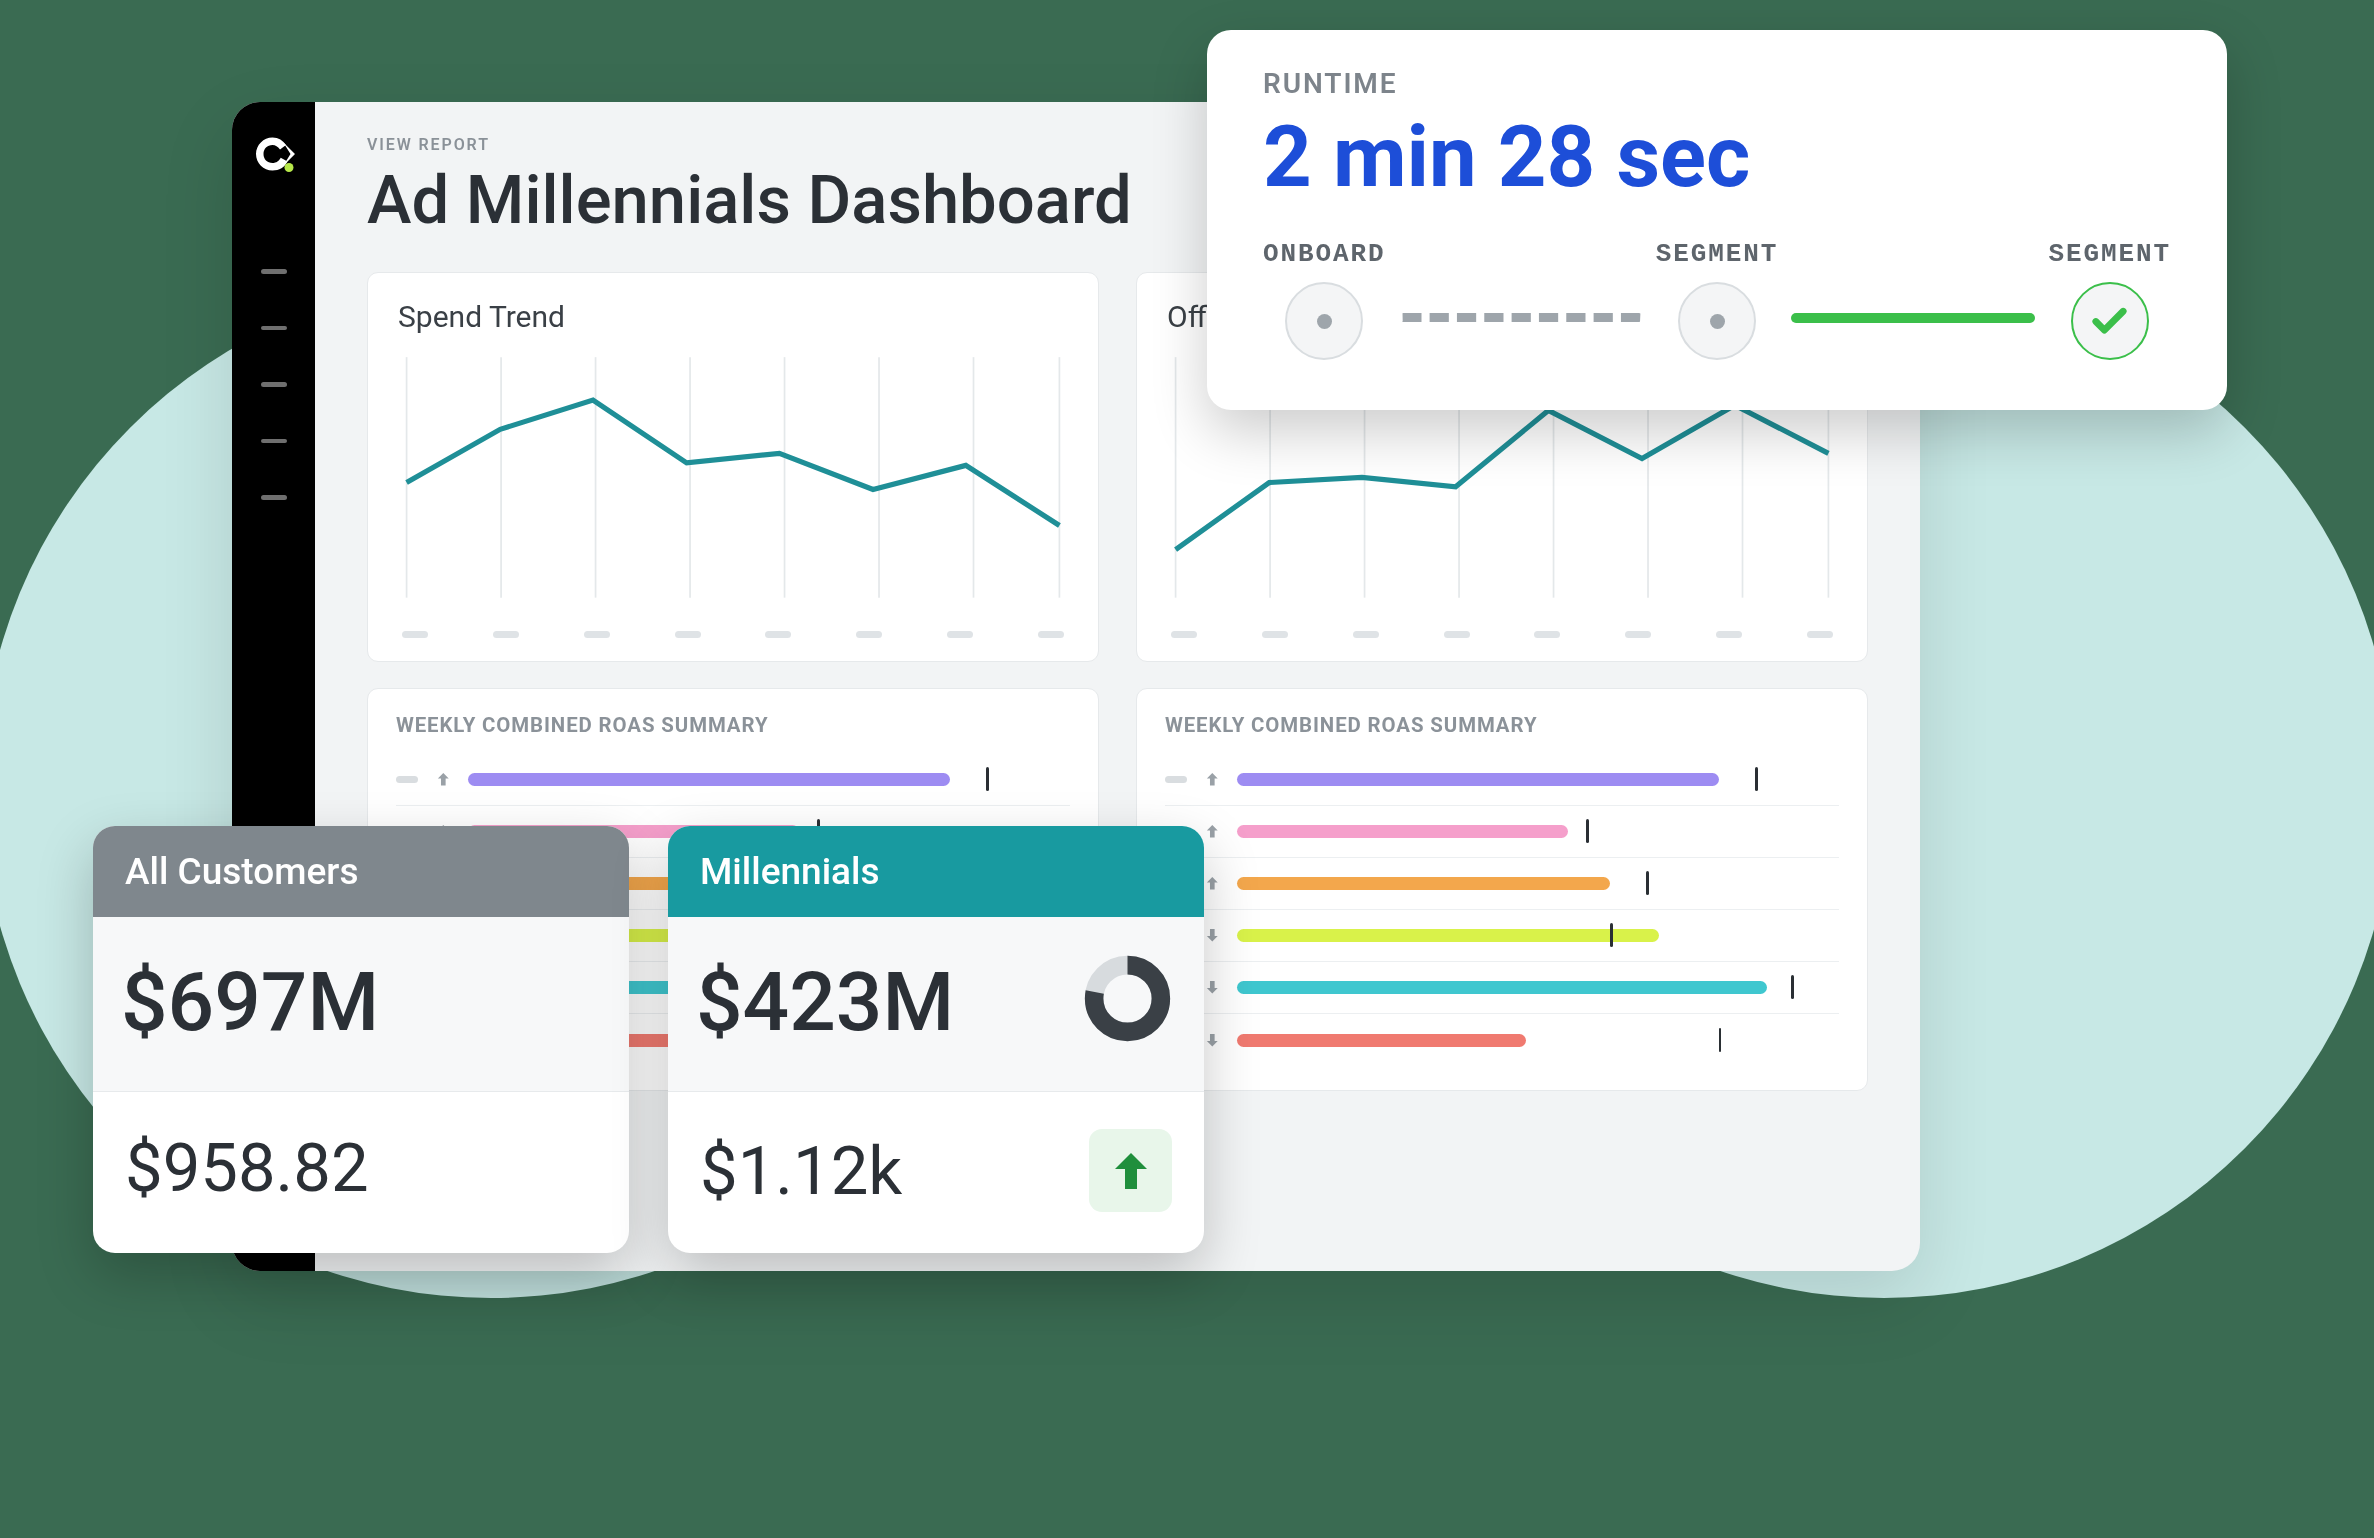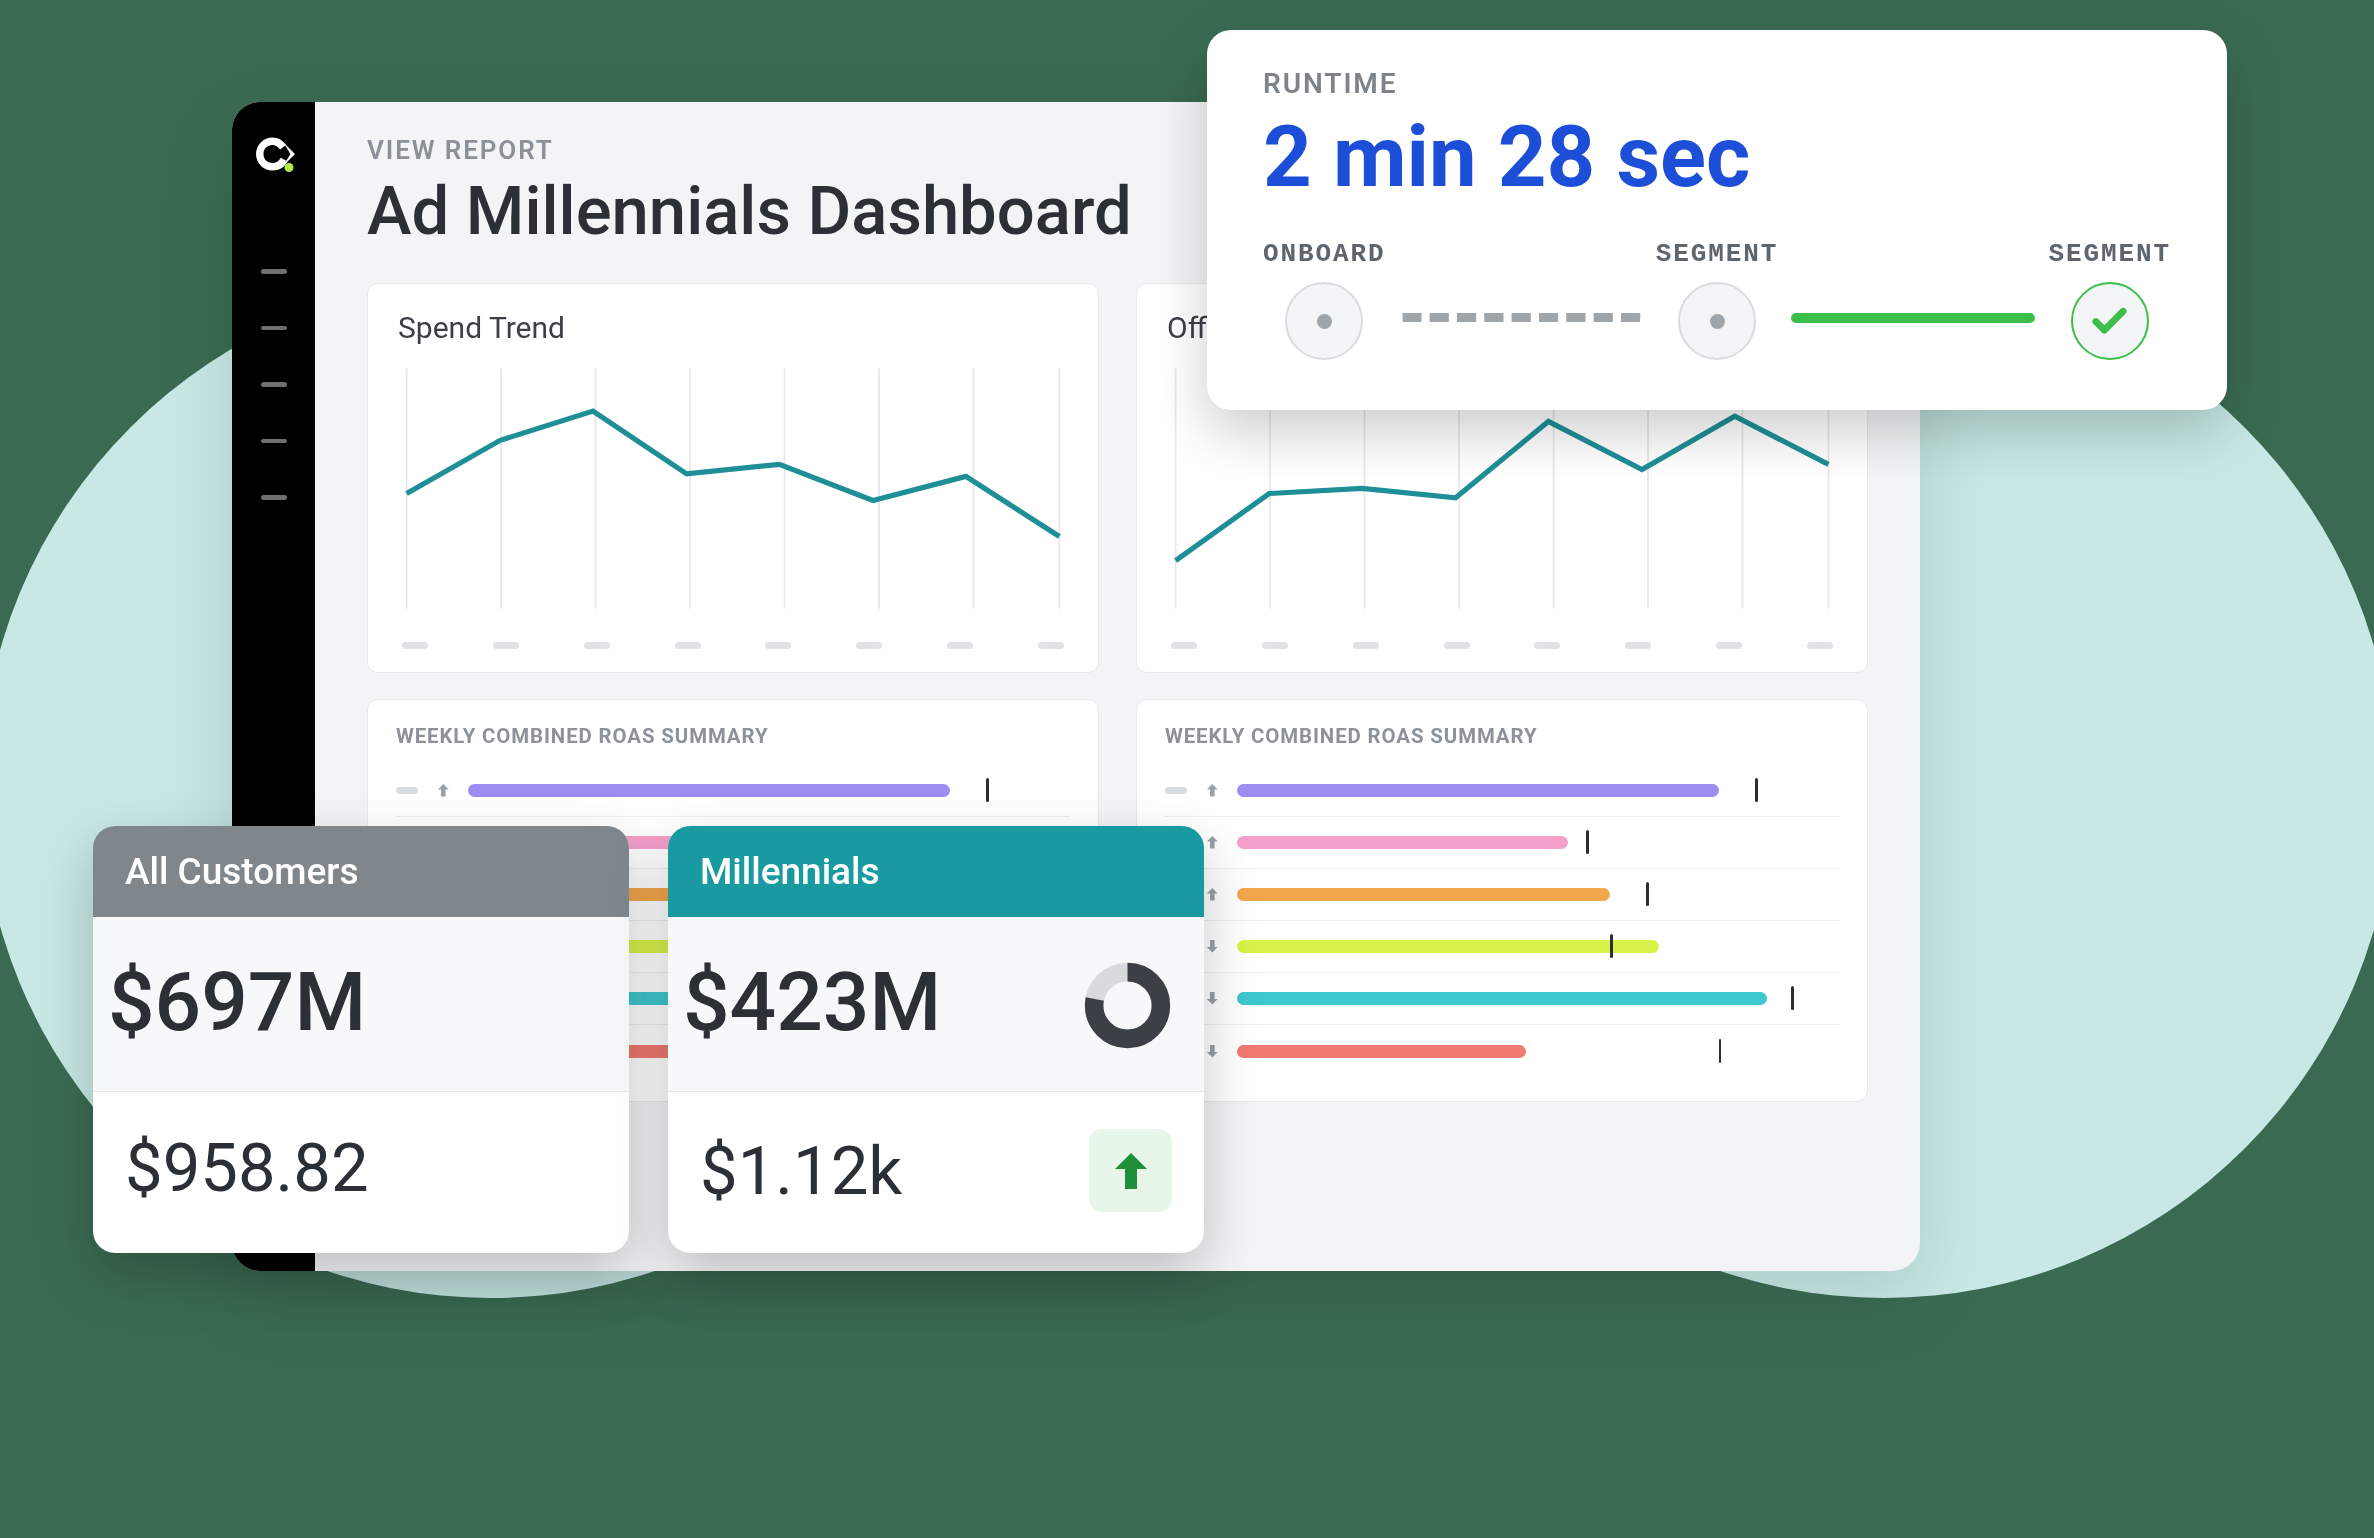--- a/index.html
+++ b/index.html
@@ -21,21 +21,21 @@
     }
     .sidebar {
       position: absolute; top: 0; left: 0; width: 83px; height: 100%;
       background: #000; padding-top: 28px; display: flex; flex-direction: column; align-items: center;
     }
     .logo { width: 48px; height: 48px; position: relative; margin-bottom: 65px; }
     .logo svg { width: 100%; height: 100%; }
     .nav-dash { width: 26px; height: 4.6px; background: #6f6f6f; border-radius: 2.8px; margin: 26px 0; }
 
     .content { position: absolute; left: 83px; right: 0; top: 0; bottom: 0; padding: 33px 52px; }
-    .eyebrow { color: #8a9198; font-size: 26px; font-weight: 600; letter-spacing: 1.9px; margin-bottom: 7.4px; }
+    .eyebrow { color: #8a9198; font-size: 16px; font-weight: 600; letter-spacing: 1.9px; margin-bottom: 7.4px; }
     .title   { color: #2b3036; font-size: 67px; font-weight: 500; margin-bottom: 33px; }
 
     .charts-row { display: flex; gap: 37px; }
     .chart-card {
       flex: 1; background: #fff; border-radius: 11px; padding: 26px 30px 16.7px 30px;
       border: 0.9px solid #e6e9eb; min-height: 390px;
     }
     .chart-title { font-size: 30px; color: #3a4046; margin-bottom: 13px; font-weight: 400; }
     .chart-svg { width: 100%; height: 278px; display: block; }
     .chart-ticks { display: flex; justify-content: space-between; margin-top: 5.6px; padding: 0 3.7px; }
@@ -61,22 +61,22 @@
     
     .stat-cards { position: absolute; left: 93px; top: 826px; display: flex; gap: 39px; z-index: 4; }
     .stat-card {
       width: 536px; background: #fff; border-radius: 22px; box-shadow: 0 22px 56px rgba(0,0,0,.22);
       overflow: hidden;
     }
     .stat-header { padding: 24px 32px; color: #fff; font-size: 37px; font-weight: 500; }
     .stat-header.gray { background: #7f878d; }
     .stat-header.teal { background: #189aa0; }
     .stat-big {
-      padding: 37px 32px 41px 15px; font-size: 82px; color: #2b3036; font-weight: 500;
-      display: flex; align-items: flex-end; justify-content: space-between; border-bottom: 1.9px solid #e7eaec;
+      padding: 37px 32px 41px 28px; font-size: 82px; color: #2b3036; font-weight: 500;
+      display: flex; align-items: flex-start; justify-content: space-between; border-bottom: 1.9px solid #e7eaec;
       background: #f7f8f9;
     }
     .stat-small {
       padding: 37px 32px 41px 32px; font-size: 67px; color: #2b3036; font-weight: 400;
       display: flex; align-items: center; justify-content: space-between;
     }
     .donut { width: 89px; height: 89px; }
     .trend-chip {
       width: 83px; height: 83px; border-radius: 13px; background: #e8f6ea;
       display: inline-flex; align-items: center; justify-content: center;

